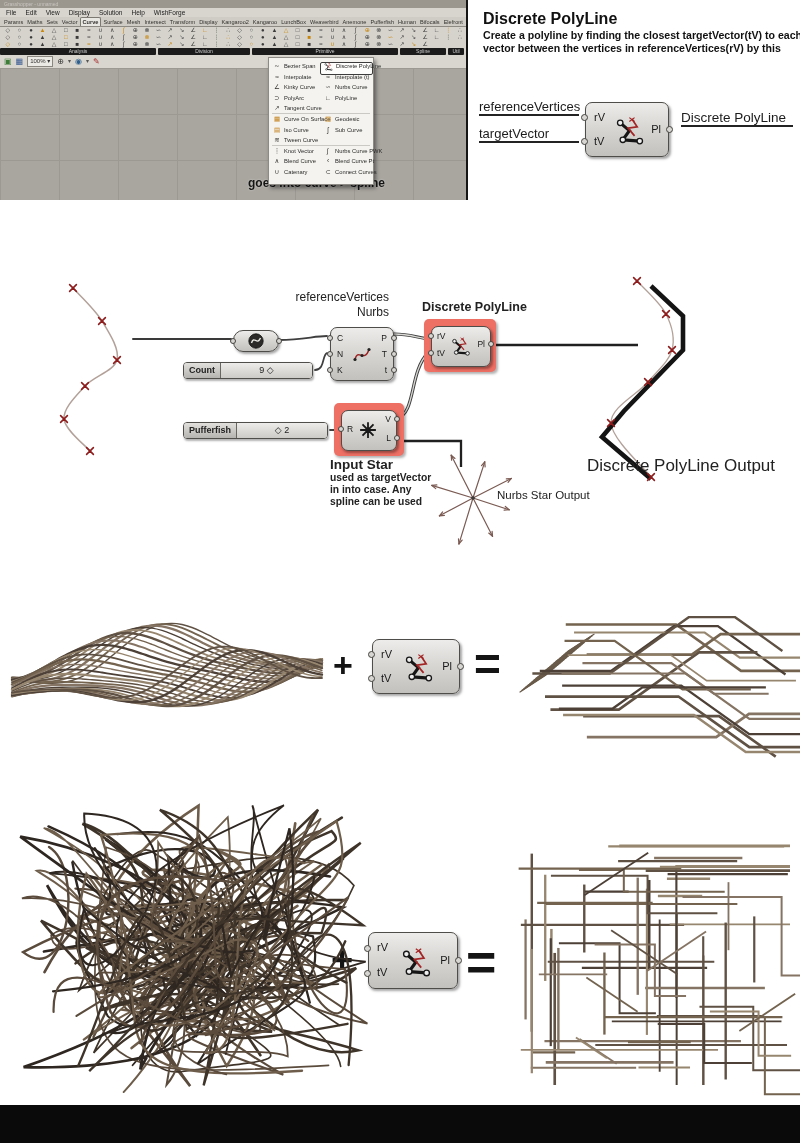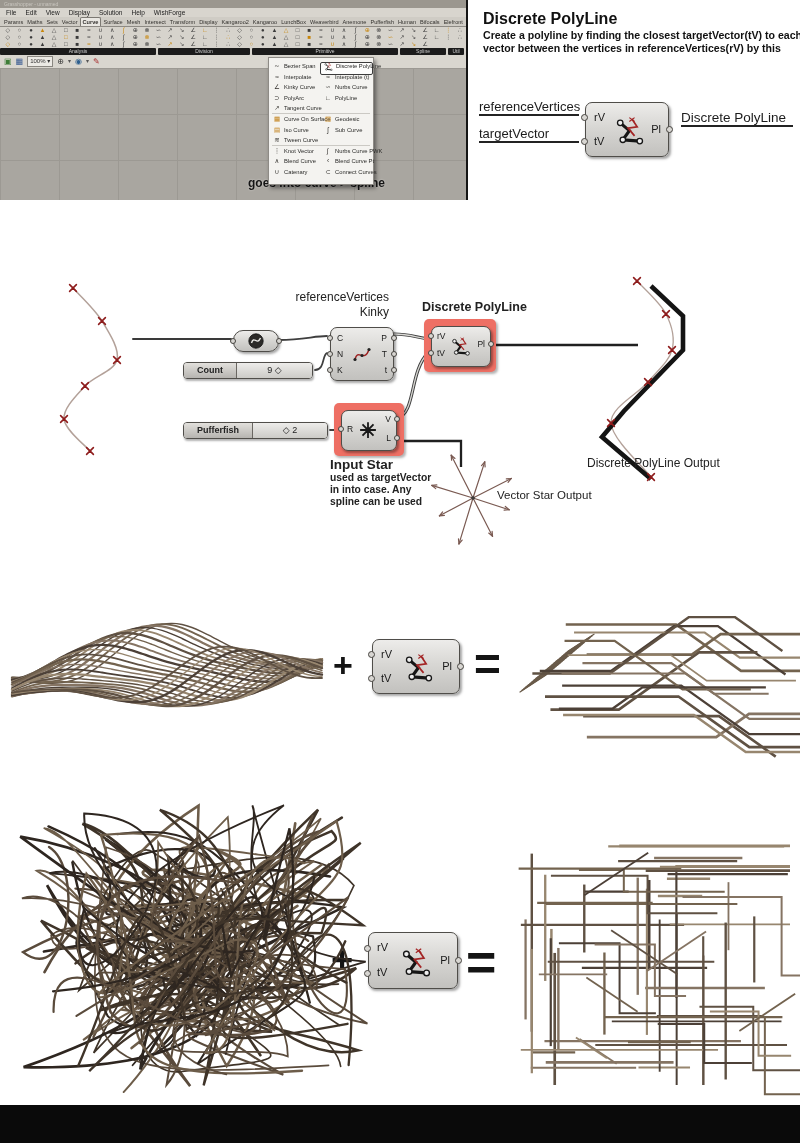--- a/index.html
+++ b/index.html
@@ -42,21 +42,21 @@
   
   .gh-comp{position:absolute;border:1px solid #4f4d49;border-radius:7px;
      background:linear-gradient(180deg,#edecea 0%,#d8d7d4 45%,#c2c1be 100%);
      box-shadow:1.5px 2px 2.5px rgba(0,0,0,.35)}
   .port{position:absolute;font-size:11px;color:#191919;line-height:11px}
   .port.sm{font-size:8.5px;line-height:9px}
   .nub{position:absolute;width:7px;height:7px;border-radius:50%;background:#d8d6d2;border:1px solid #45433f;box-sizing:border-box}
   .nub.sm{width:6px;height:6px}
   .redbox{position:absolute;background:#ee6f64;border-radius:5px;box-shadow:1.5px 2px 2.5px rgba(0,0,0,.3)}
   .slider{position:absolute;height:17px;border:1px solid #504e4a;border-radius:4px;display:flex;box-shadow:1px 1.5px 2px rgba(0,0,0,.3);box-sizing:border-box}
-  .slider .lab{background:linear-gradient(180deg,#e2e0dc,#b6b4b0);border-right:1px solid #6a6762;font-weight:bold;font-size:9px;line-height:15px;padding:0 13px;border-radius:3px 0 0 3px;color:#222}
+  .slider .lab{background:linear-gradient(180deg,#e2e0dc,#b6b4b0);border-right:1px solid #6a6762;font-weight:bold;font-size:9px;line-height:15px;padding:0 5px;border-radius:3px 0 0 3px;color:#222}
   .slider .val{flex:1;font-size:9px;line-height:15px;text-align:center;background:linear-gradient(180deg,#edecea,#cccbc7);border-radius:0 3px 3px 0;color:#222}
   .wf-txt{position:absolute;color:#222}
   .bold{font-weight:bold}
   #blackbar{left:0;top:1105px;width:800px;height:38px;background:#0a0a0a}
   .op{position:absolute;font-weight:bold;color:#141414;line-height:1}
   svg.icon{position:absolute}
 </style>
 </head>
 <body>
 
@@ -586,21 +586,21 @@
   <svg class="icon" style="left:28px;top:12px" width="32" height="30" viewBox="0 0 23 23">
       <use href="#dplico"></use>
     </svg>
   <span class="nub" style="left:-5px;top:11px"></span>
   <span class="nub" style="left:-5px;top:35px"></span>
   <span class="nub" style="right:-5px;top:23px"></span>
 </div>
 <div class="ghlabel abs" style="left:681px;top:110px;font-size:13.5px;width:112px">Discrete PolyLine</div>
 
 <div class="wf-txt" style="left:287px;top:290px;width:102px;text-align:right;font-size:12px;line-height:15px;z-index:3">
-  <span>referenceVertices</span><br><span>Kinky</span>
+  <span>referenceVertices</span><br><span>Nurbs</span>
 </div>
 <div class="wf-txt bold" style="left:422px;top:300px;font-size:12.5px;z-index:3">Discrete PolyLine</div>
 
 <div class="gh-comp" style="left:233px;top:330px;width:44px;height:20px;border-radius:10px;z-index:3">
   <svg class="icon" style="left:14px;top:2px" width="16" height="16" viewBox="0 0 16 16">
       <use href="#crvico"></use>
     </svg>
   <span class="nub sm" style="left:-4px;top:7px"></span>
   <span class="nub sm" style="right:-4px;top:7px"></span>
 </div>
@@ -658,22 +658,22 @@
   <span class="nub sm" style="right:-4px;top:5px"></span>
   <span class="nub sm" style="right:-4px;top:24px"></span>
 </div>
 
 <div class="wf-txt bold" style="left:330px;top:457px;font-size:13.5px;z-index:3">Input Star</div>
 <div class="wf-txt bold" style="left:330px;top:472px;font-size:10.3px;line-height:12px;z-index:3">
   <span>used as targetVector</span><br>
   <span>in into case. Any</span><br>
   <span>spline can be used</span>
 </div>
-<div class="wf-txt" style="left:497px;top:489px;font-size:11.5px;z-index:3">Vector Star Output</div>
-<div class="wf-txt" style="left:587px;top:456px;font-size:12px;z-index:3">Discrete PolyLine Output</div>
+<div class="wf-txt" style="left:497px;top:489px;font-size:11.5px;z-index:3">Nurbs Star Output</div>
+<div class="wf-txt" style="left:587px;top:456px;font-size:17px;z-index:3">Discrete PolyLine Output</div>
 
 <div class="op" style="left:333px;top:648px;font-size:34px">+</div>
 <div class="gh-comp" style="left:372px;top:639px;width:86px;height:53px;z-index:3">
   <span class="port" style="left:8px;top:9px">rV</span>
   <span class="port" style="left:8px;top:33px">tV</span>
   <span class="port" style="right:7px;top:21px">Pl</span>
   <svg class="icon" style="left:30px;top:12px" width="32" height="30" viewBox="0 0 23 23">
       <use href="#dplico"></use>
     </svg>
   <span class="nub" style="left:-5px;top:11px"></span>

